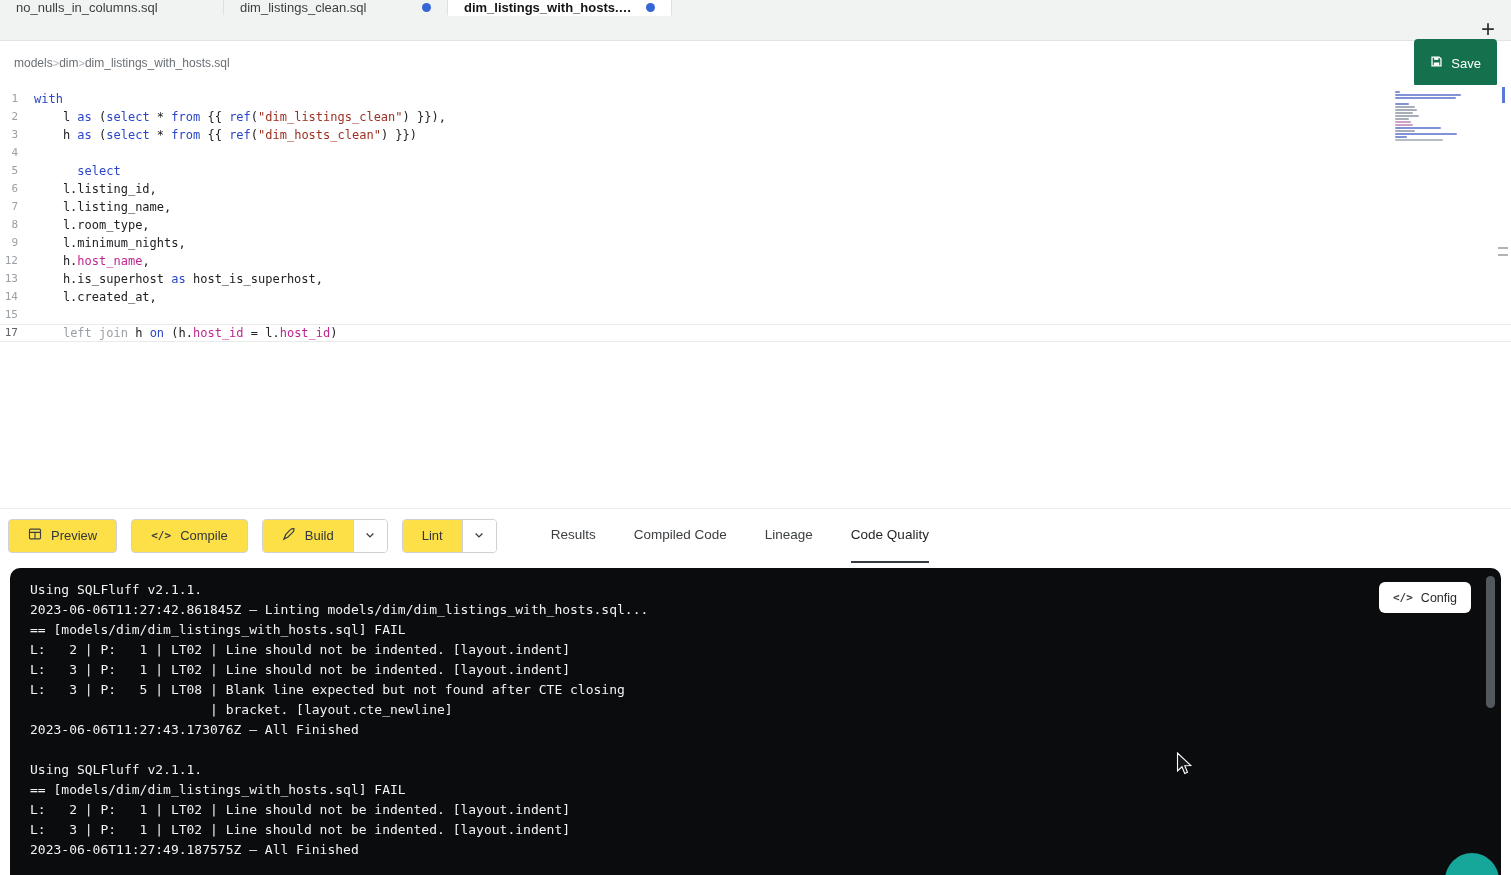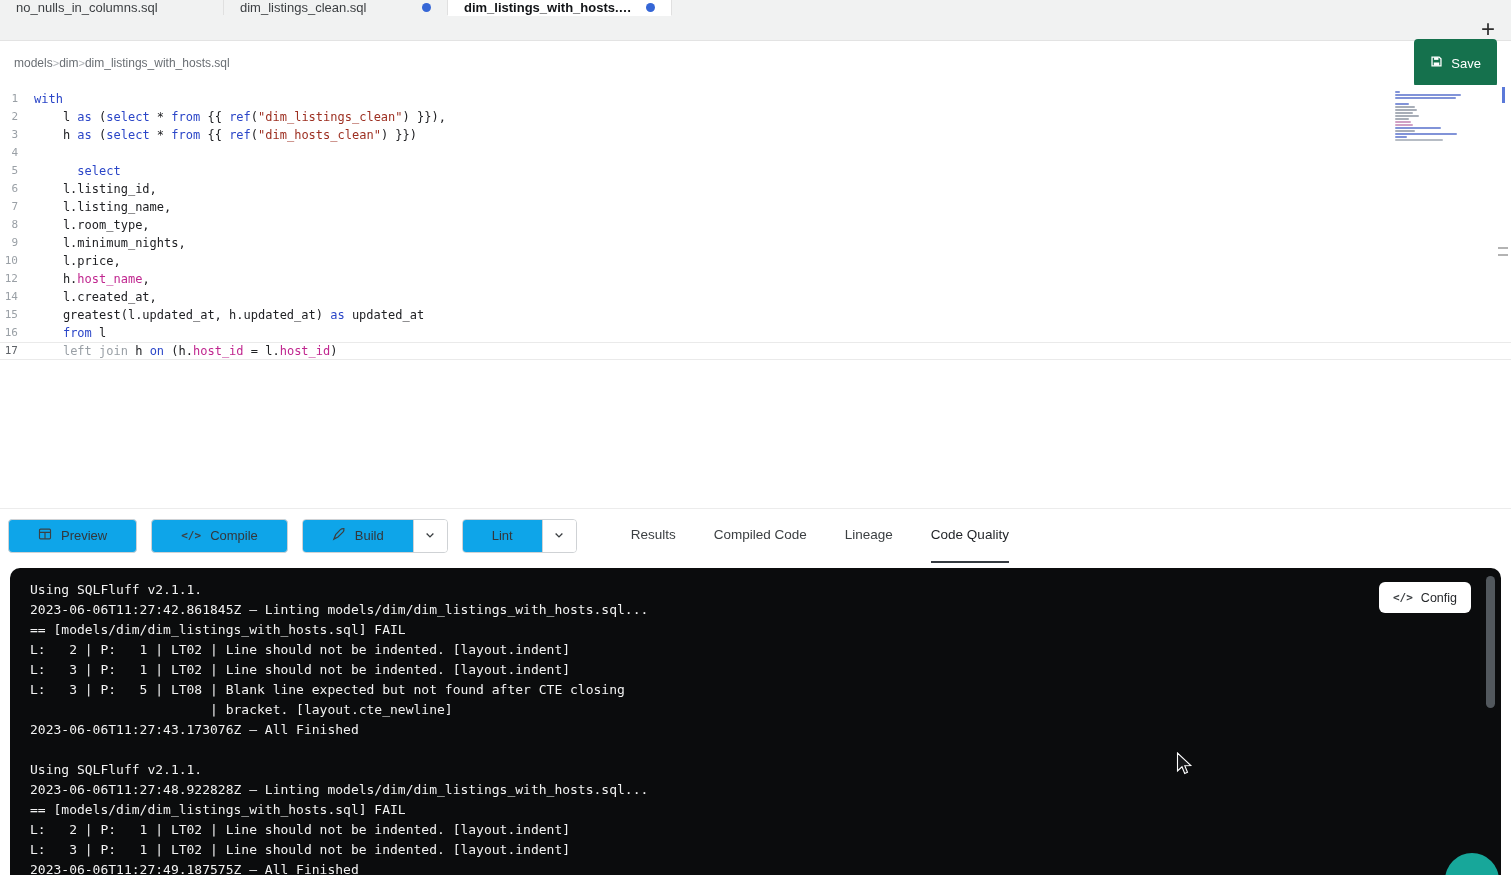--- a/index.html
+++ b/index.html
@@ -42,22 +42,22 @@
   .tk-def { color:#202124; }
   .minimap { position:absolute; top:6px; right:44px; width:72px; }
   .mm-line { height:2px; margin-bottom:1px; border-radius:1px; }
   .ruler-blue { position:absolute; top:2px; right:6px; width:3px; height:16px; background:#5b79d9; }
   .ruler-mark { position:absolute; right:3px; width:10px; height:2px; background:#b3b3b3; }
   .rm1 { top:162px; } .rm2 { top:169px; }
 
   
   .bottombar { height:54px; display:flex; align-items:center; padding:0 8px;
     border-top:1px solid #ececec; background:#fff; gap:14px; }
-  .btn { display:inline-flex; align-items:center; gap:9px; height:34px; padding:0 29px;
-    border:1px solid #cfd2d5; border-radius:4px; background:#0ea5e9; font-size:13px; color:#33373b;
+  .btn { display:inline-flex; align-items:center; gap:9px; height:34px; padding:0 19px;
+    border:1px solid #cfd2d5; border-radius:4px; background:#fde047; font-size:13px; color:#33373b;
     font-family:"Liberation Sans",sans-serif; cursor:pointer;justify-content:center; }
   .split { display:inline-flex; align-items:stretch; height:34px; border:1px solid #cfd2d5;
     border-radius:4px; overflow:hidden; background:#fff; }
   .split .btn { border:none; border-radius:0; height:32px; }
   .split .caret { display:flex; align-items:center; justify-content:center; width:34px;
     border-left:1px solid #cfd2d5; background:#fff; cursor:pointer; }
   .icode { font-family:"DejaVu Sans Mono",monospace; font-size:11px; font-weight:bold; color:#3c4043; }
   .panel-tabs { display:flex; gap:38px; margin-left:40px; height:54px; align-items:stretch; }
   .ptab { font-size:13.5px; color:#3c4043; cursor:pointer; display:flex; align-items:center;
     border-bottom:2px solid transparent; padding-top:0; }
@@ -154,38 +154,33 @@
         </div>
         <div class="code-line">
           <span class="ln">8</span>
           <span class="lt"><span class="tk-def">    l.room_type,</span></span>
         </div>
         <div class="code-line">
           <span class="ln">9</span>
           <span class="lt"><span class="tk-def">    l.minimum_nights,</span></span>
         </div>
         <div class="code-line">
-          <span class="ln">10</span>
-          <span class="lt"><span class="tk-def">    l.price,</span></span>
-        </div>
-        <div class="code-line">
           <span class="ln">12</span>
           <span class="lt"><span class="tk-def">    h.</span><span class="tk-mag">host_name</span><span class="tk-def">,</span></span>
         </div>
         <div class="code-line">
+          <span class="ln">13</span>
+          <span class="lt"><span class="tk-def">    h.is_superhost </span><span class="tk-kw">as</span><span class="tk-def"> host_is_superhost,</span></span>
+        </div>
+        <div class="code-line">
           <span class="ln">14</span>
           <span class="lt"><span class="tk-def">    l.created_at,</span></span>
         </div>
         <div class="code-line">
           <span class="ln">15</span>
-          <span class="lt"><span class="tk-def">    greatest(l.updated_at, h.updated_at) </span><span class="tk-kw">as</span><span class="tk-def"> updated_at</span></span>
-        </div>
-        <div class="code-line">
-          <span class="ln">16</span>
-          <span class="lt"><span class="tk-def">    </span><span class="tk-kw">from</span><span class="tk-def"> l</span></span>
         </div>
         <div class="code-line current">
           <span class="ln">17</span>
           <span class="lt"><span class="tk-def">    </span><span class="tk-gray">left join</span><span class="tk-def"> h </span><span class="tk-kw">on</span><span class="tk-def"> (h.</span><span class="tk-mag">host_id</span><span class="tk-def"> = l.</span><span class="tk-mag">host_id</span><span class="tk-def">)</span></span>
         </div>
       </div>
     <div class="minimap" id="minimap">
         <div class="mm-line" style="width: 5px; background: rgb(129, 147, 216);"></div>
         <div class="mm-line" style="width: 66px; background: rgb(129, 147, 216);"></div>
         <div class="mm-line" style="width: 61px; background: rgb(129, 147, 216);"></div>
@@ -270,21 +265,20 @@
         <div class="tline">Using SQLFluff v2.1.1.</div>
         <div class="tline">2023-06-06T11:27:42.861845Z — Linting models/dim/dim_listings_with_hosts.sql...</div>
         <div class="tline">== [models/dim/dim_listings_with_hosts.sql] FAIL</div>
         <div class="tline">L:   2 | P:   1 | LT02 | Line should not be indented. [layout.indent]</div>
         <div class="tline">L:   3 | P:   1 | LT02 | Line should not be indented. [layout.indent]</div>
         <div class="tline">L:   3 | P:   5 | LT08 | Blank line expected but not found after CTE closing</div>
         <div class="tline">                       | bracket. [layout.cte_newline]</div>
         <div class="tline">2023-06-06T11:27:43.173076Z — All Finished</div>
         <div class="tline"> </div>
         <div class="tline">Using SQLFluff v2.1.1.</div>
-        <div class="tline">2023-06-06T11:27:48.922828Z — Linting models/dim/dim_listings_with_hosts.sql...</div>
         <div class="tline">== [models/dim/dim_listings_with_hosts.sql] FAIL</div>
         <div class="tline">L:   2 | P:   1 | LT02 | Line should not be indented. [layout.indent]</div>
         <div class="tline">L:   3 | P:   1 | LT02 | Line should not be indented. [layout.indent]</div>
         <div class="tline">2023-06-06T11:27:49.187575Z — All Finished</div>
       </div>
     <button class="config-btn">
       <span class="icode">&lt;/&gt;</span>
       <span>Config</span>
     </button>
     <div class="term-scroll"></div>

